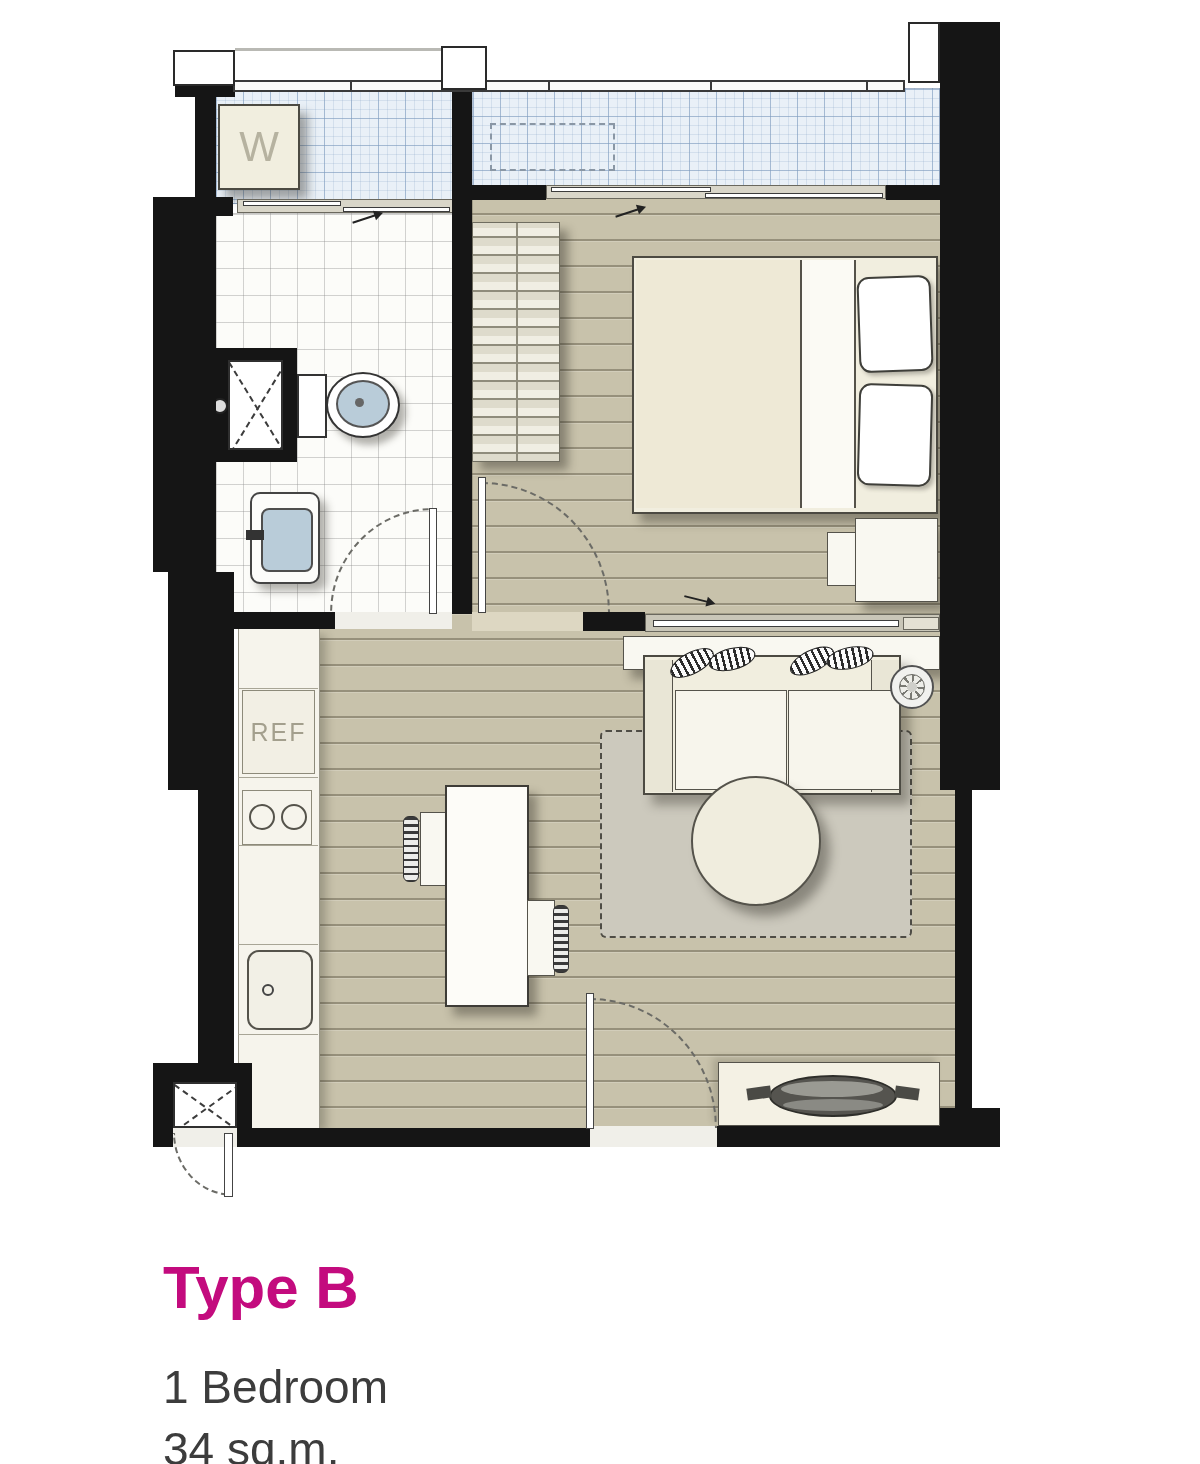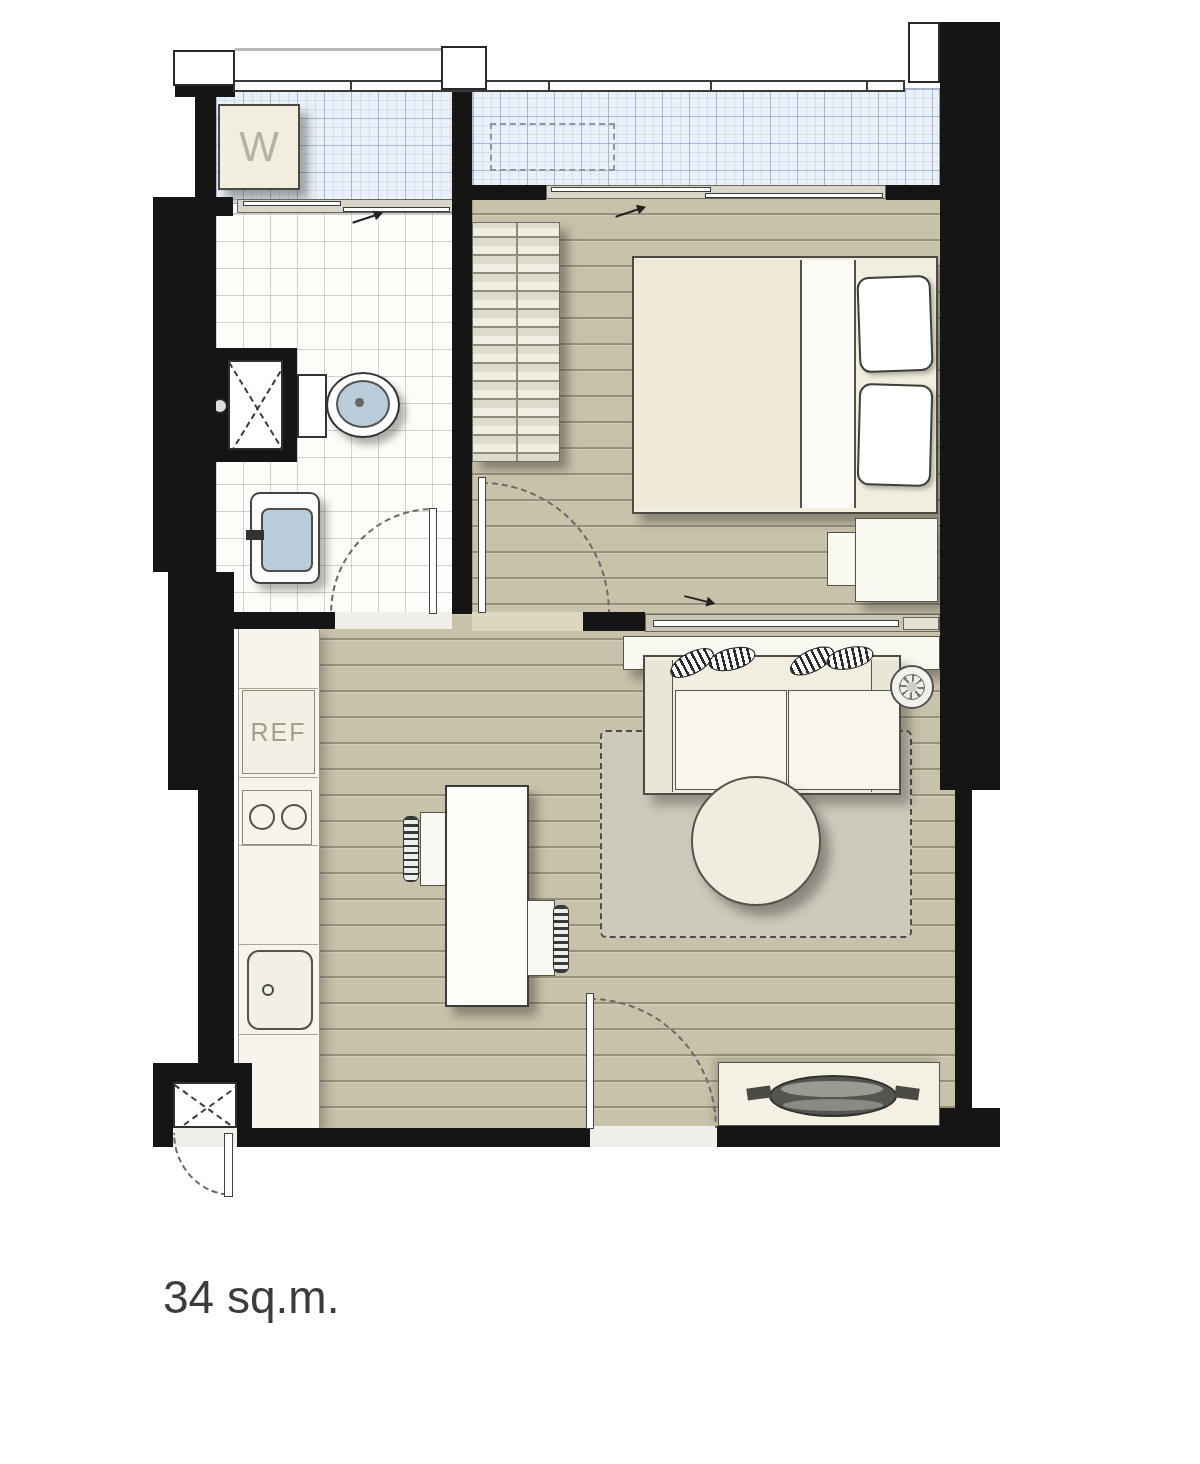--- a/index.html
+++ b/index.html
@@ -219,16 +219,18 @@
   <div class="abs arc-tr" style="left:590px;top:998px;width:127px;height:130px;"></div>
   <div class="abs door-panel" style="left:586px;top:993px;width:8px;height:136px;"></div>
   <div class="abs arc-bl" style="left:173px;top:1133px;width:60px;height:63px;"></div>
   <div class="abs door-panel" style="left:224px;top:1133px;width:9px;height:64px;"></div>
 
   <div class="arrow" style="left:352px;top:218px;transform:rotate(-18deg);"></div>
   <div class="arrow" style="left:615px;top:212px;transform:rotate(-18deg);"></div>
   <div class="arrow" style="left:684px;top:598px;transform:rotate(14deg);"></div>
 
   <div class="abs" style="left:163px;top:1258px;">
+    <div class="title">Type B</div>
+    <div class="subtitle" style="margin-top:46px;">1 Bedroom</div>
     <div class="subtitle" style="margin-top:16px;">34 sq.m.</div>
   </div>
 
 </div>
 
 </body></html>

